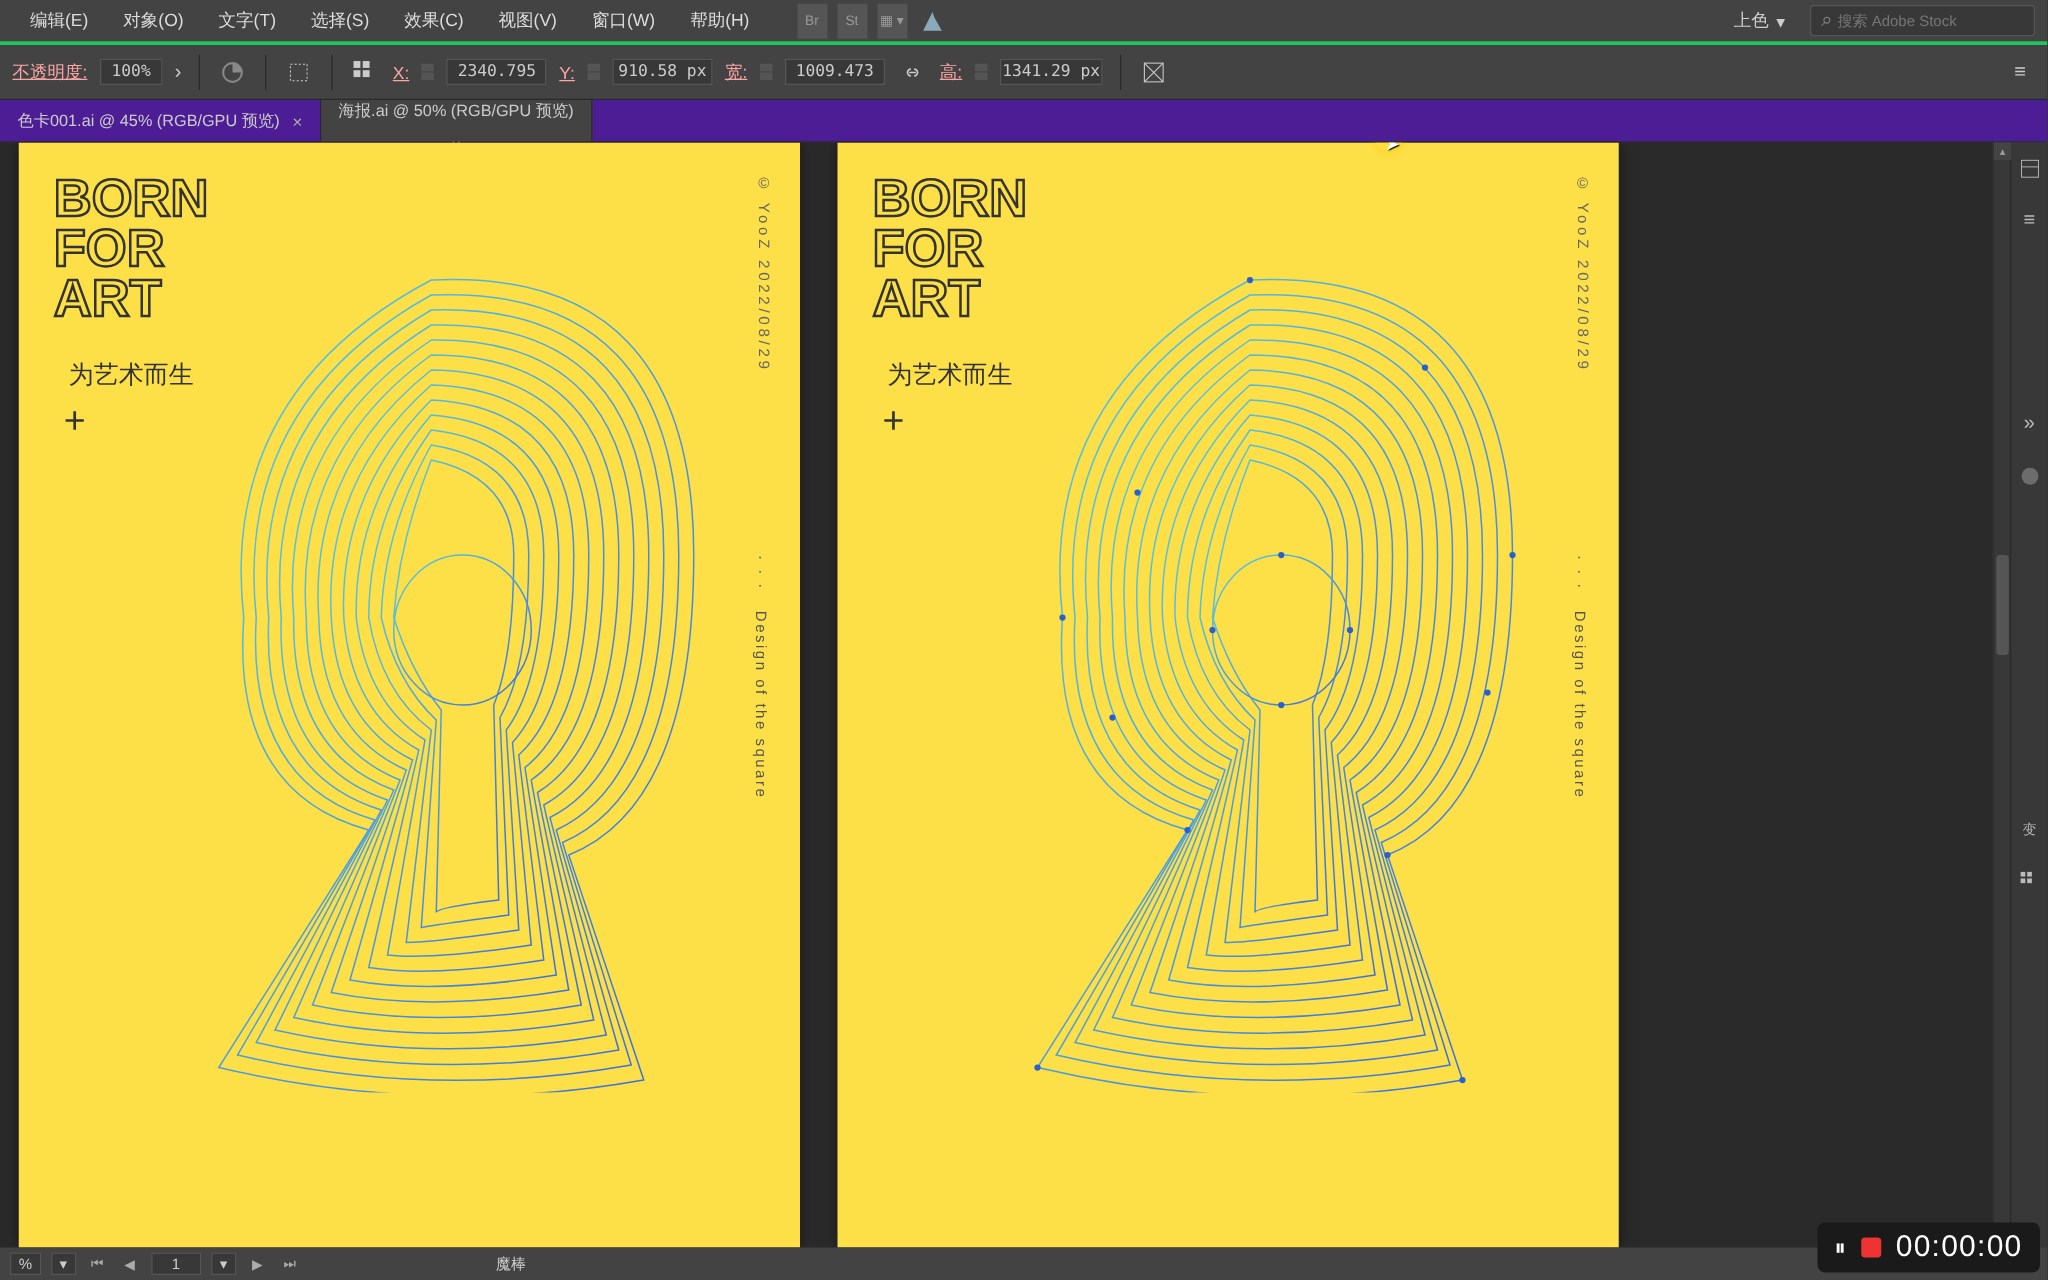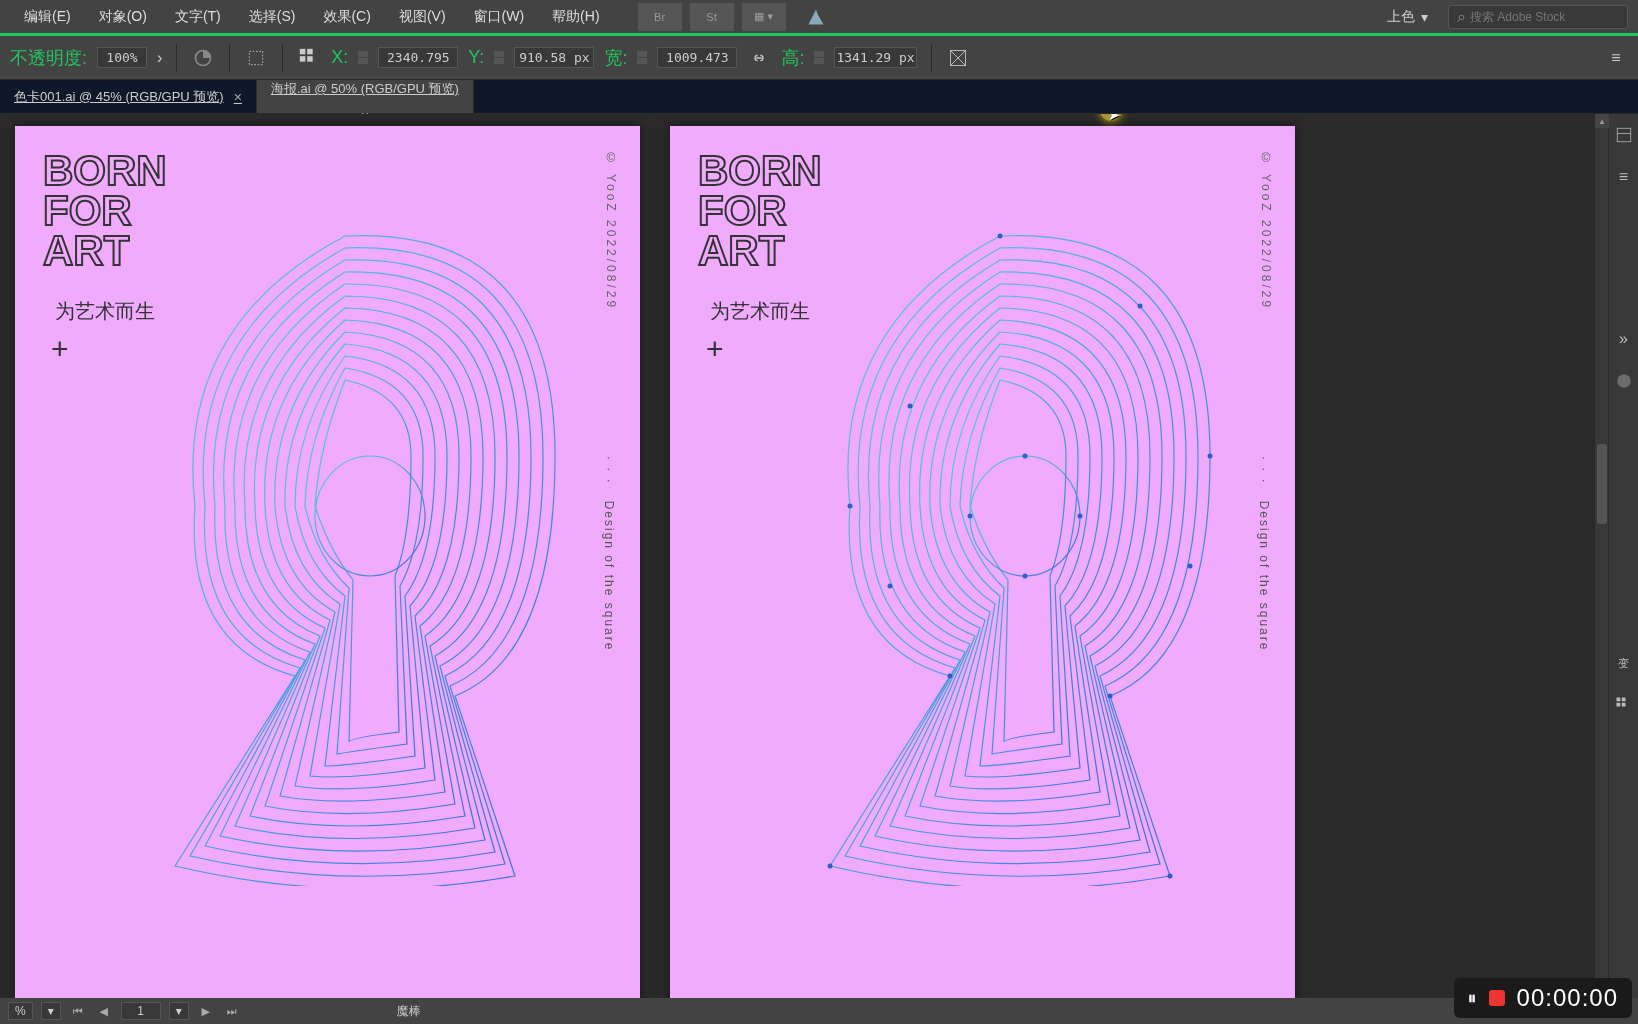--- a/index.html
+++ b/index.html
@@ -1,41 +1,41 @@
 <!DOCTYPE html>
 <html><head>
 <meta charset="utf-8">
 <style>
 * { margin: 0; padding: 0; box-sizing: border-box; font-family: "Microsoft YaHei", Arial, sans-serif; }
 body { background: #434343; color: #ccc; overflow: hidden; width: 1638px; height: 1024px; }
 
 .menubar { height: 36px; background: #434343; display: flex; align-items: center; padding: 0 10px; gap: 0; border-bottom: 3px solid #22c55e; }
 .menubar .item { padding: 8px 14px; font-size: 14px; cursor: pointer; color: #ddd; }
 .menubar .spacer { flex: 1; }
-.menubar .icon-btn { width: 44px; height: 28px; background: #555; margin: 0 4px; display: flex; align-items: center; justify-content: center; font-size: 11px; color: #999; cursor: pointer; }
+.menubar .icon-btn { width: 24px; height: 28px; background: #555; margin: 0 4px; display: flex; align-items: center; justify-content: center; font-size: 11px; color: #999; cursor: pointer; }
 .menubar .workspace { display: flex; align-items: center; gap: 6px; padding: 4px 8px; font-size: 14px; cursor: pointer; }
 .search-box { display: flex; align-items: center; background: #383838; border: 1px solid #555; border-radius: 3px; padding: 2px 8px; margin-left: 12px; width: 180px; }
 .search-box input { background: transparent; border: none; color: #e5e5e5; font-size: 12px; width: 100%; outline: none; }
 
 .controlbar { height: 44px; background: #434343; display: flex; align-items: center; padding: 0 10px; gap: 10px; border-bottom: 1px solid #2a2a2a; }
-.controlbar .label { font-size: 18px; color: #22c55e; }
+.controlbar .label { font-size: 14px; color: #fca5a5; text-decoration: underline; }
 .controlbar .field { background: #383838; border: 1px solid #555; padding: 2px 1px; font-size: 13px; color: #ccc; min-width: 50px; text-align: center; font-family: monospace; }
 .controlbar .sep { width: 1px; height: 28px; background: #2a2a2a; margin: 0 4px; }
 .ctrl-icon { width: 24px; height: 24px; display: flex; align-items: center; justify-content: center; cursor: pointer; color: #ccc; }
 .spinner { display: flex; flex-direction: column; gap: 1px; }
 .spinner span { width: 10px; height: 6px; background: #555; cursor: pointer; }
 
-.tabbar { height: 34px; background: #0f172a; display: flex; align-items: stretch; border-bottom: 1px solid #2a2a2a; text-decoration: underline; }
+.tabbar { height: 34px; background: #4c1d95; display: flex; align-items: stretch; border-bottom: 1px solid #2a2a2a; }
 .tab { display: flex; align-items: center; padding: 0 14px; font-size: 13px; color: #ccc; cursor: pointer; border-right: 1px solid #2a2a2a; gap: 10px; }
 .tab.active { background: #434343; flex-direction: column; }
 .tab-close { font-size: 14px; color: #aaa; cursor: pointer; }
 
 .workspace-area { display: flex; height: calc(1024px - 36px - 44px - 34px - 26px); }
 .canvas-area { flex: 1; background: #2a2a2a; display: flex; position: relative; overflow: hidden; }
-.artboard { background: #f0abfc; margin: 12px 10px; position: relative; box-shadow: 0 0 10px rgba(0,0,0,0.5); }
+.artboard { background: #fde047; margin: 0 10px; position: relative; box-shadow: 0 0 10px rgba(0,0,0,0.5); }
 .artboard.left { width: 625px; height: 100%; margin-left: 15px; }
 .artboard.right { width: 625px; height: 100%; margin-left: 20px; }
 
 .poster-title { position: absolute; top: 25px; left: 28px; font-family: "Arial Black", sans-serif; font-weight: 900; font-size: 42px; line-height: 0.95; color: transparent; -webkit-text-stroke: 2px #333; }
 .poster-subtitle { position: absolute; top: 172px; left: 40px; font-size: 20px; color: #333; font-weight: 500; }
 .poster-plus { position: absolute; top: 206px; left: 36px; font-size: 30px; color: #333; font-weight: 300; }
 .poster-right { position: absolute; top: 25px; right: 22px; writing-mode: vertical-rl; font-size: 12px; color: #666; letter-spacing: 3px; }
 .poster-right-mid { position: absolute; top: 330px; right: 24px; writing-mode: vertical-rl; font-size: 12px; color: #555; letter-spacing: 2px; }
 .head-art { position: absolute; top: 80px; left: 100px; width: 470px; height: 680px; }
 

